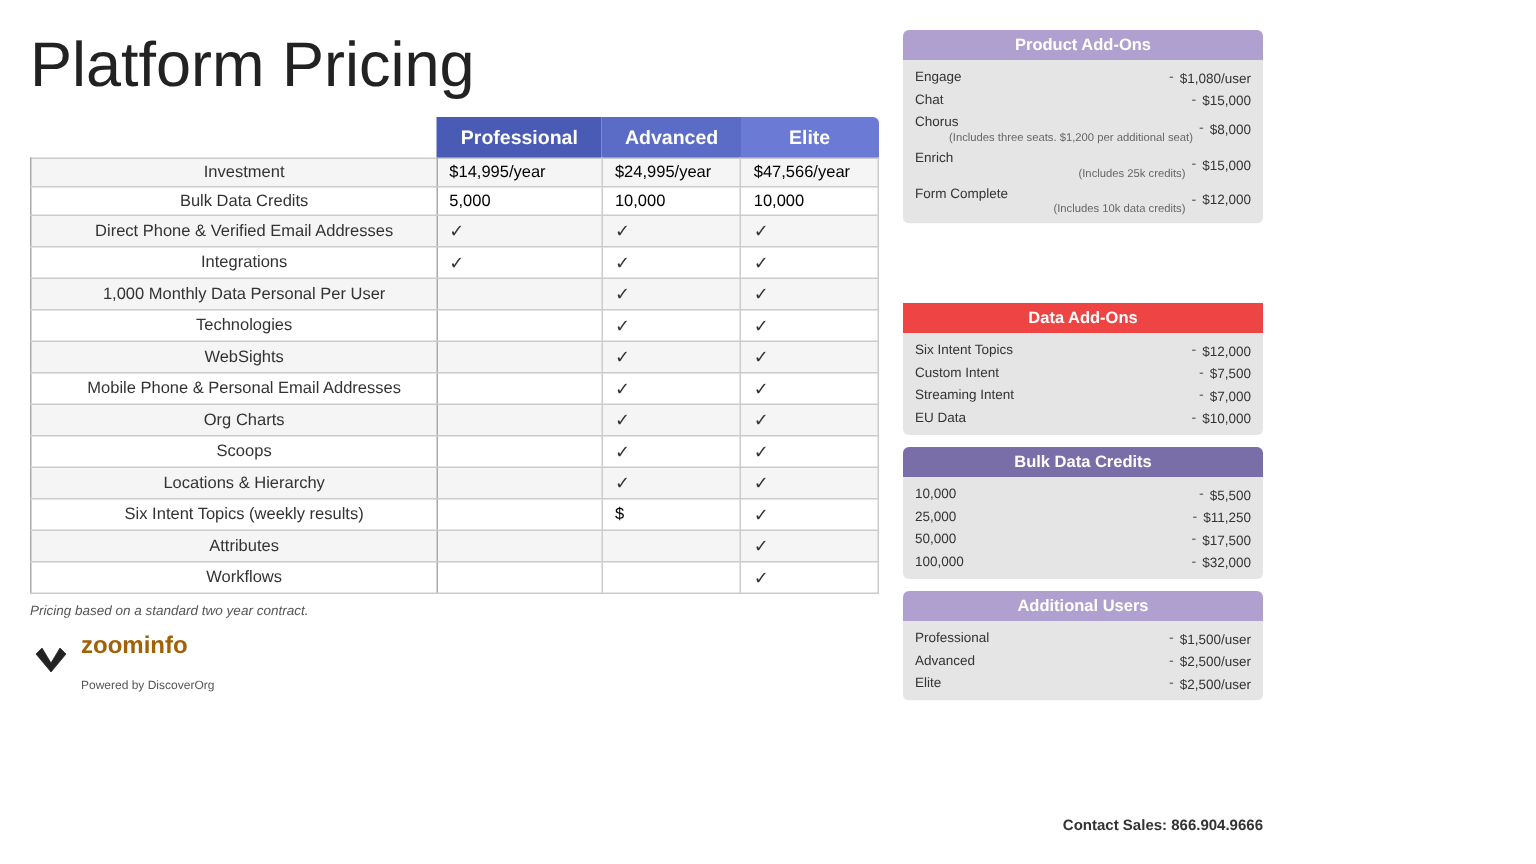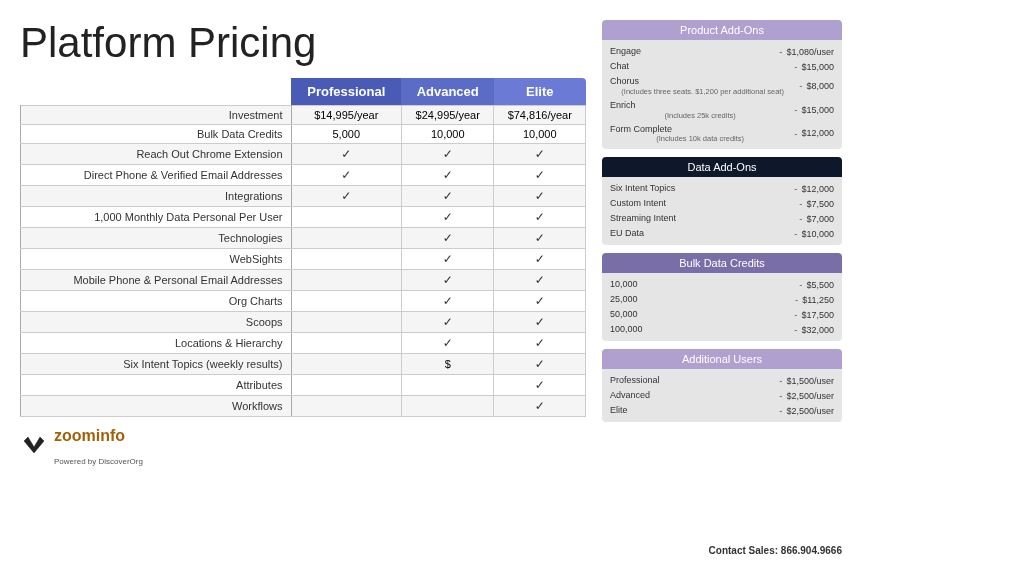--- a/index.html
+++ b/index.html
@@ -51,24 +51,23 @@
     .pricing-table th.elite {
       background: #6b7bd5;
       border-radius: 0 4px 0 0;
     }
     .pricing-table th.empty {
       background: transparent;
     }
     .pricing-table td {
       padding: 3px 8px;
       border: 1px solid #ccc;
+    }
+    .pricing-table td.feature-name {
       text-align: center;
-    }
-    .pricing-table td.feature-name {
-      text-align: right;
       font-size: 11px;
       color: #333;
       border-left: 1px solid #aaa;
       border-right: 1px solid #aaa;
       padding-left: 22px;
     }
     .pricing-table tr:nth-child(odd) td {
       background: #f5f5f5;
     }
     .pricing-table tr:nth-child(even) td {
@@ -119,21 +118,21 @@
       font-size: 10px;
     }
     .addon-box {
       border-radius: 4px;
       overflow: hidden;
     }
     .addon-header {
       background: #b0a0d0;
       color: #fff;
       text-align: center;
-      font-weight: normal;
+      font-weight: bold;
       font-size: 11px;
       padding: 4px 6px;
     }
     .addon-body {
       background: #e5e5e5;
       padding: 4px 8px;
     }
     .addon-row {
       display: flex;
       justify-content: space-between;
@@ -152,34 +151,35 @@
       margin: 0 4px;
       color: #555;
     }
     .addon-row .price {
       text-align: center;
       font-size: 9px;
     }
     .addon-row-note {
       font-size: 7.5px;
       color: #666;
-      text-align: center;
+      text-align: right;
       line-height: 1.2;
     }
     .contact-sales {
       text-align: right;
       font-size: 10px;
       font-weight: bold;
       color: #333;
       margin-top: auto;
       padding-top: 4px;
     }
 
     .data-addons-header {
-      background: #0f172a;
+      background: #ef4444;
+      margin-top: 45px;
     }
     .bulk-credits-header {
       background: #7a6ea8;
     }
     .additional-users-header {
       background: #b0a0d0;
     }
 
     .header-row th {
       border: none;
@@ -200,35 +200,29 @@
           <th class="professional">Professional</th>
           <th class="advanced">Advanced</th>
           <th class="elite">Elite</th>
         </tr>
       </thead>
       <tbody id="pricing-tbody">
       <tr>
             <td class="feature-name">Investment</td>
             <td>$14,995/year</td>
             <td>$24,995/year</td>
-            <td>$74,816/year</td>
+            <td>$47,566/year</td>
           </tr>
           <tr>
             <td class="feature-name">Bulk Data Credits</td>
             <td>5,000</td>
             <td>10,000</td>
             <td>10,000</td>
           </tr>
           <tr>
-            <td class="feature-name">Reach Out Chrome Extension</td>
-            <td class="check">✓</td>
-            <td class="check">✓</td>
-            <td class="check">✓</td>
-          </tr>
-          <tr>
             <td class="feature-name">Direct Phone &amp; Verified Email Addresses</td>
             <td class="check">✓</td>
             <td class="check">✓</td>
             <td class="check">✓</td>
           </tr>
           <tr>
             <td class="feature-name">Integrations</td>
             <td class="check">✓</td>
             <td class="check">✓</td>
             <td class="check">✓</td>
@@ -289,20 +283,21 @@
           </tr>
           <tr>
             <td class="feature-name">Workflows</td>
             <td></td>
             <td></td>
             <td class="check">✓</td>
           </tr>
         </tbody>
     </table>
 
+    <p class="pricing-note">Pricing based on a standard two year contract.</p>
 
     <div class="logo-area">
       <svg class="logo-icon" viewBox="0 0 28 28" fill="none">
         <rect width="28" height="28" rx="2" fill="#fff"></rect>
         <path d="M4 8 L8 4 L14 14 L20 4 L24 8 L14 20 Z" fill="#222" stroke="#222" stroke-width="0.5"></path>
       </svg>
       <div class="logo-text">
         <span class="logo-main">zoominfo</span>
         <span class="logo-sub">Powered by DiscoverOrg</span>
       </div>

